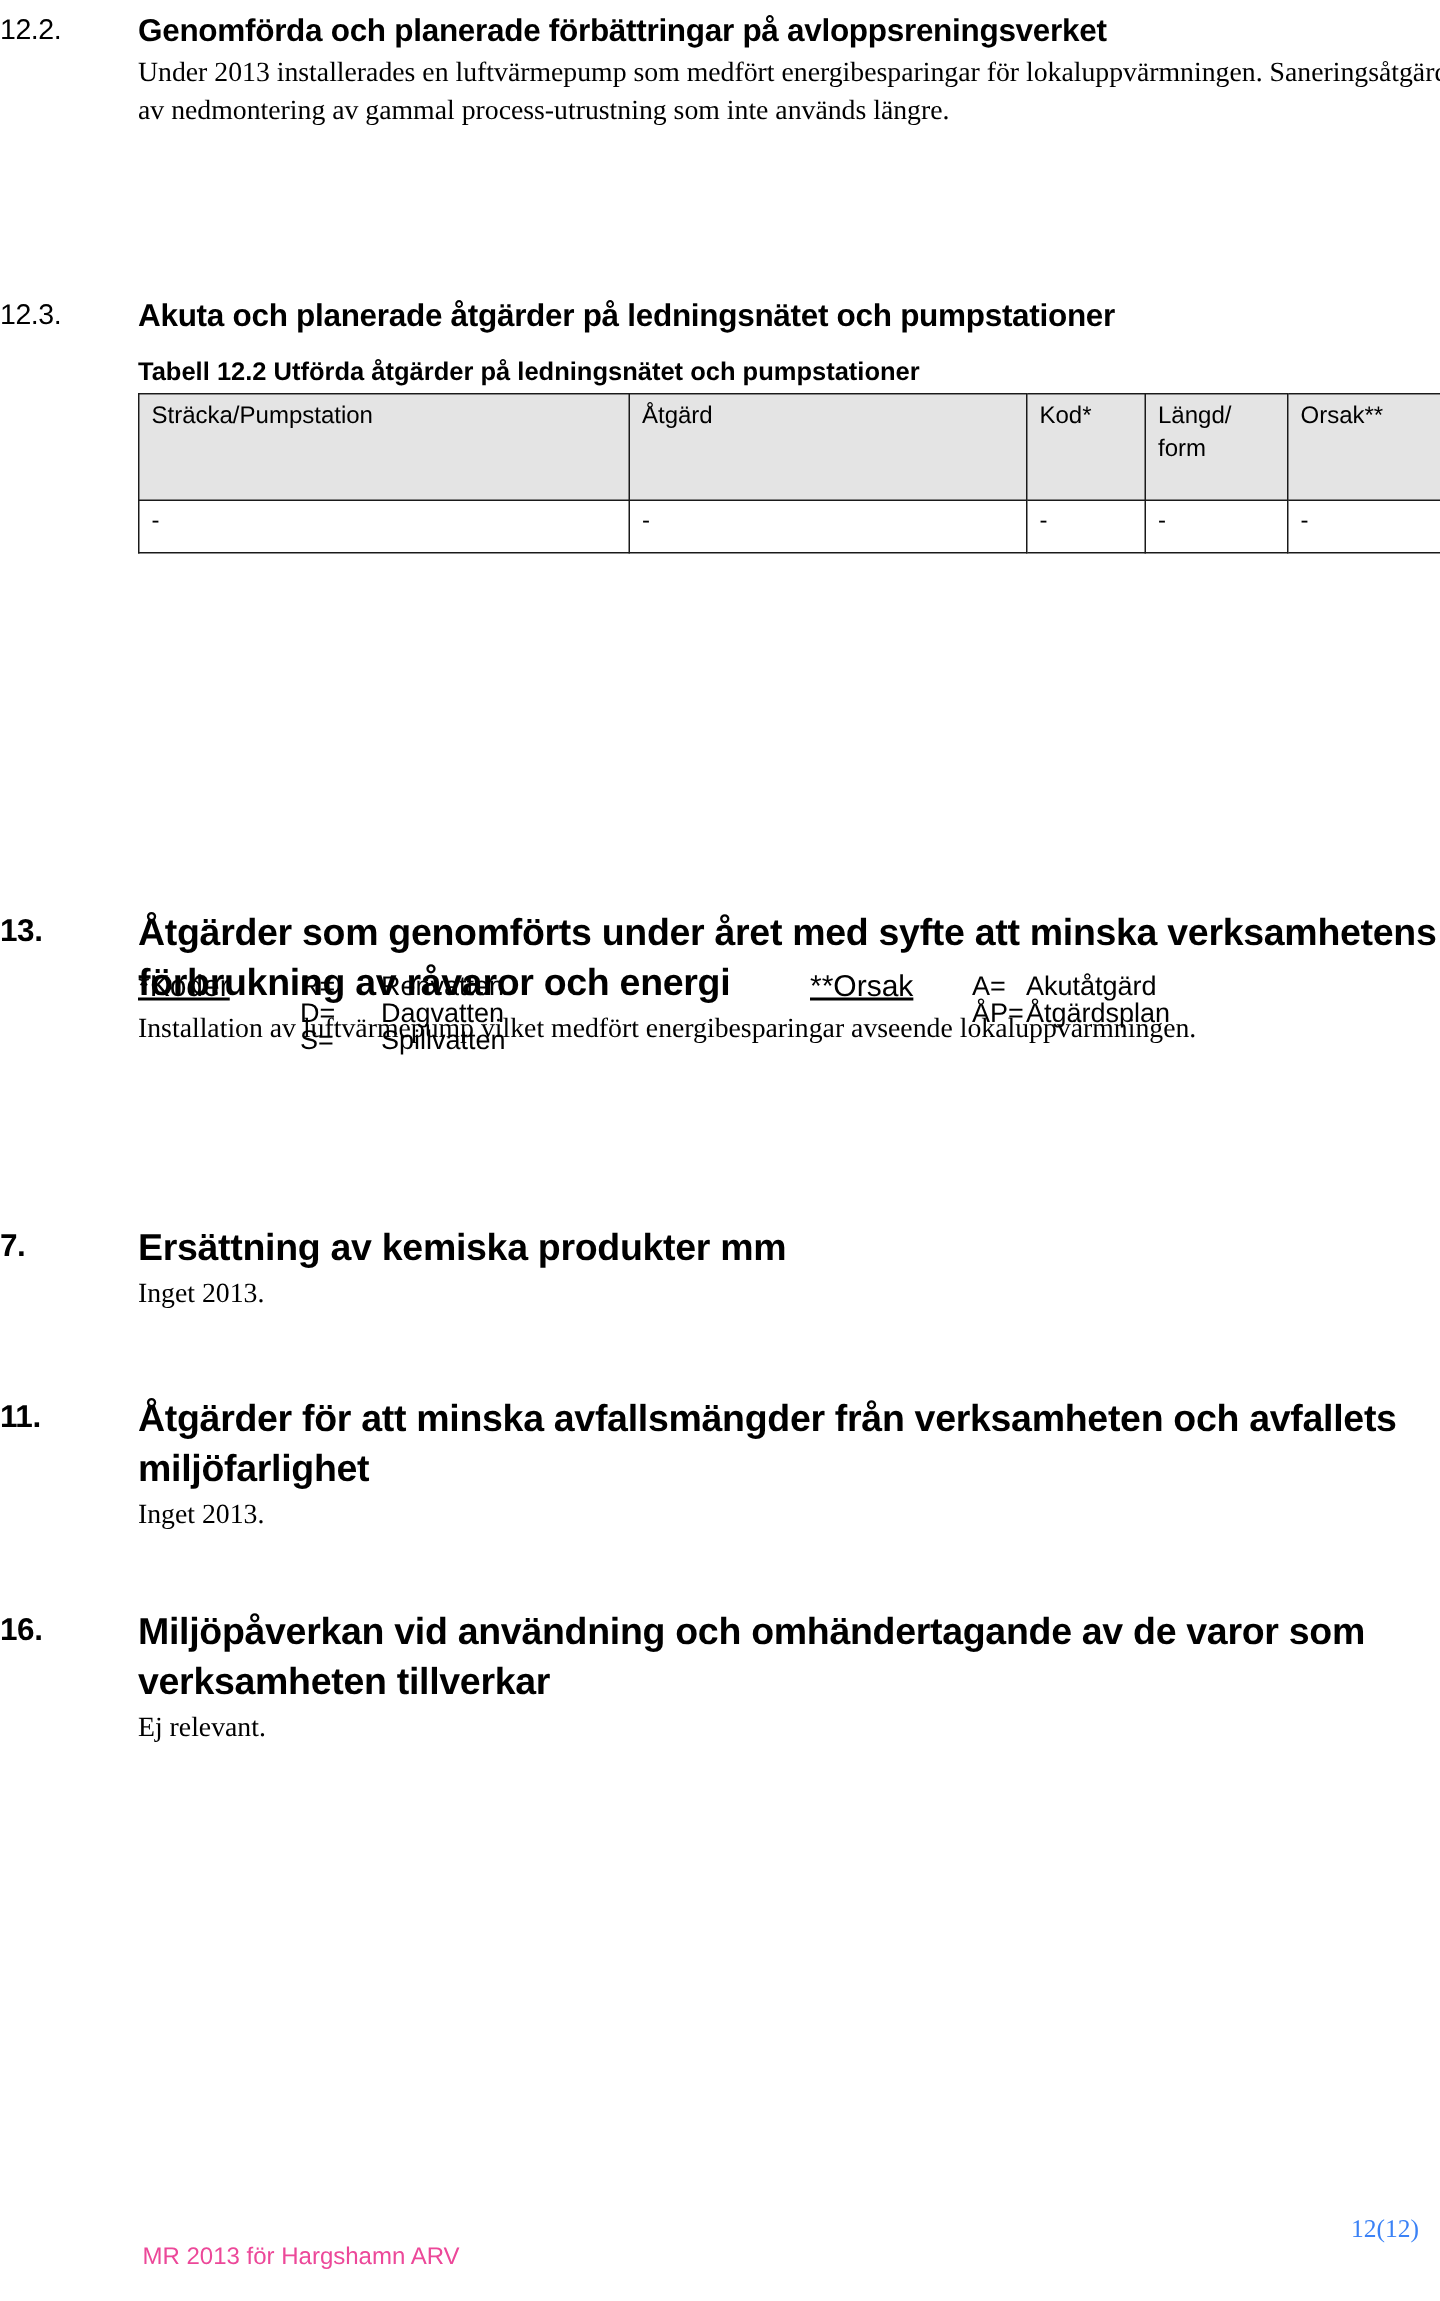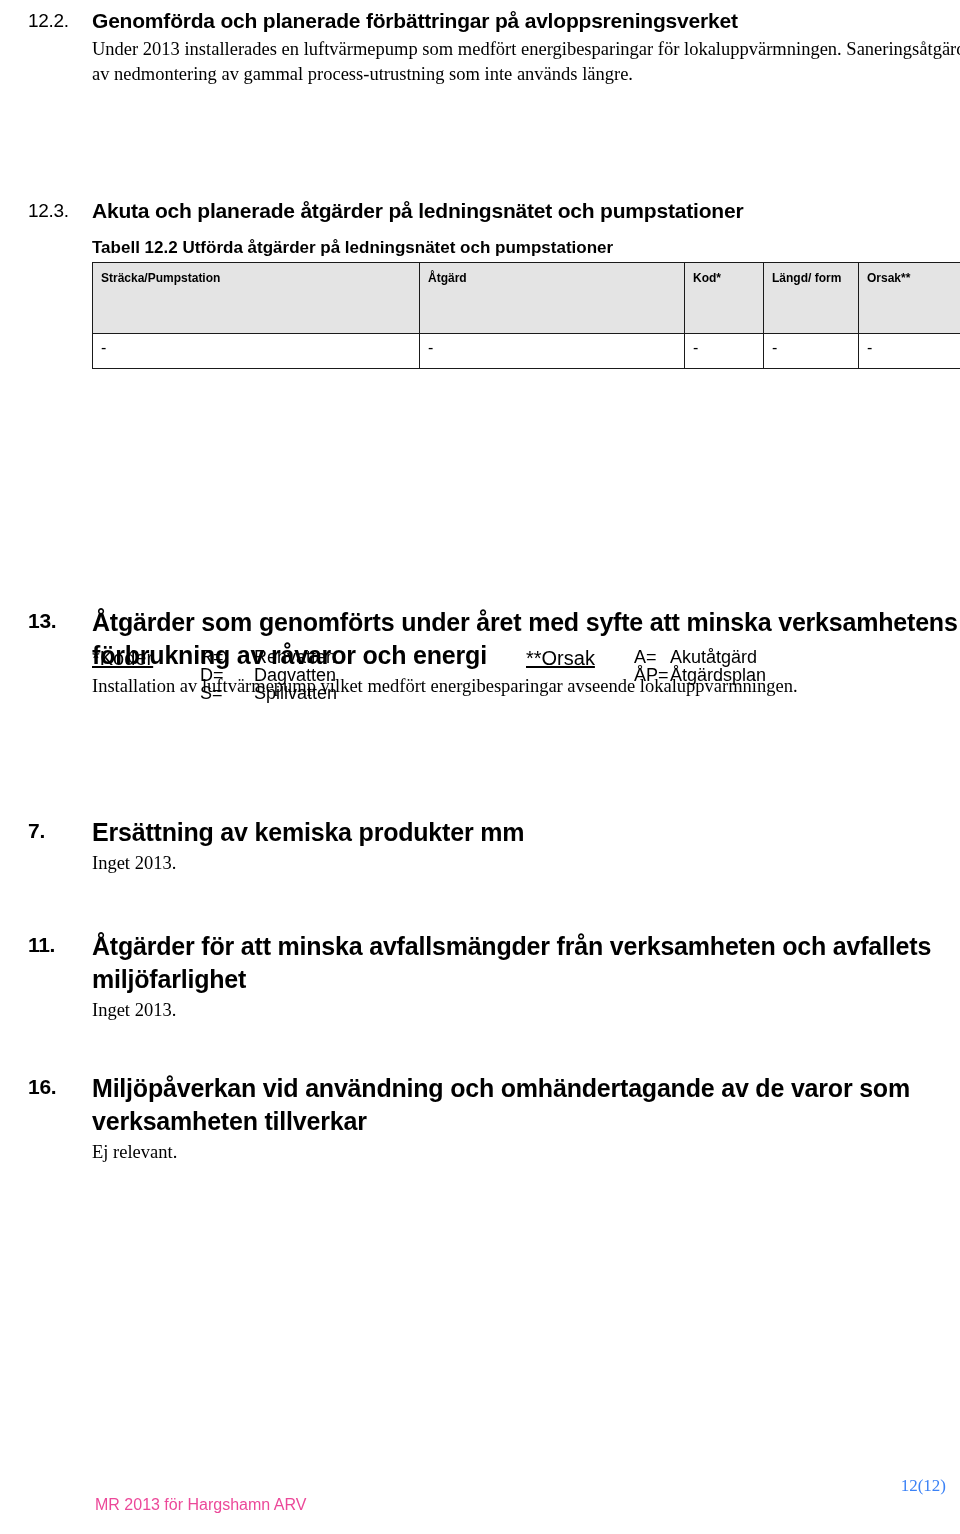--- a/index.html
+++ b/index.html
@@ -23,21 +23,21 @@
     box-sizing: border-box;
   }
 
   
   .section {
     position: relative;
     padding-left: 92px;
   }
   .sec-num {
     position: absolute;
-    left: 28px;
+    left: 0;
     top: 0;
     font-family: "Liberation Sans", sans-serif;
     font-weight: bold;
     font-size: 21px;
     line-height: 29px;
     letter-spacing: -0.3px;
   }
   .sec-num.small {
     font-size: 19px;
     font-weight: normal;
@@ -88,22 +88,22 @@
   }
   table.data-table th,
   table.data-table td {
     border: 1.5px solid #1a1a1a;
     padding: 4px 8px;
     text-align: left;
     vertical-align: top;
   }
   table.data-table thead th {
     background: #e4e4e4;
-    font-weight: bold;
-    font-size: 12px;
+    font-weight: normal;
+    font-size: 16px;
     line-height: 22px;
     height: 62px;
   }
   table.data-table tbody td {
     background: #ffffff;
     font-size: 16px;
     line-height: 20px;
     height: 26px;
   }
   th.col-stracka { width: 310px; }
@@ -119,21 +119,21 @@
     left: 0;
     top: 452px;
     width: 960px;
     font-family: "Liberation Sans", sans-serif;
   }
   .legend-group {
     position: absolute;
     top: 0;
   }
   .legend-group.koder { left: 92px; }
-  .legend-group.orsak { left: 526px; }
+  .legend-group.orsak { left: 540px; }
   .legend-head {
     font-size: 20px;
     line-height: 21px;
     text-decoration: underline;
     display: inline-block;
     width: 108px;
     vertical-align: top;
   }
   .legend-items {
     display: inline-block;

